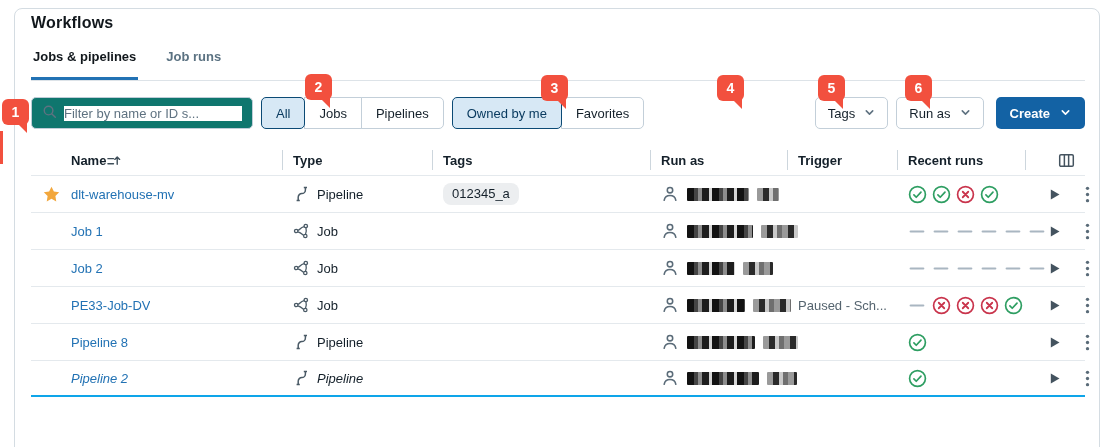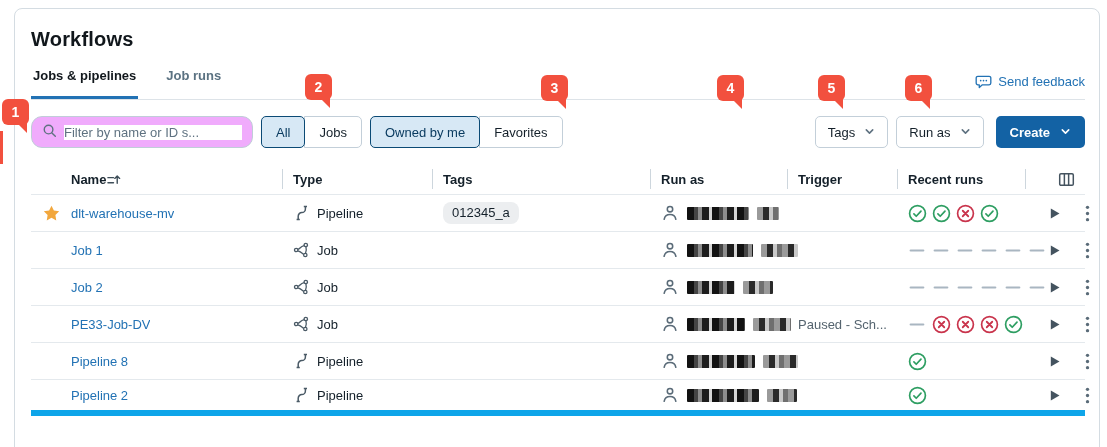--- a/index.html
+++ b/index.html
@@ -3,32 +3,32 @@
 <meta charset="utf-8">
 <style>
   * { margin:0; padding:0; box-sizing:border-box; }
   html,body { width:1107px; height:447px; overflow:hidden; background:#fff;
     font-family:"Liberation Sans","DejaVu Sans",sans-serif; font-size:13px; color:#14202A; }
   .page { position:relative; width:1107px; height:447px; }
 
   .card { position:absolute; left:14px; top:8px; width:1086px; height:470px;
     background:#fff; border:1px solid #D4DCE2; border-radius:8px; padding:0 14px 0 16px; }
 
-  .title { font-size:20px; font-weight:bold; color:#11171C; margin-top:19px; letter-spacing:.2px; }
+  .title { font-size:16px; font-weight:bold; color:#11171C; margin-top:5px; letter-spacing:.2px; }
 
   .tabbar { display:flex; align-items:flex-end; margin-top:17px; border-bottom:1px solid #DDE3E8; }
   .tab { font-weight:bold; font-size:13px; color:#5B7282; padding:0 2px 16px 2px; margin-right:26px; cursor:pointer; }
   .tab.active { color:#11171C; box-shadow:inset 0 -3px 0 var(--accent); }
   .feedback { margin-left:auto; display:flex; align-items:center; gap:6px; color:var(--accent);
     font-size:13px; text-decoration:none; padding-bottom:10px; cursor:pointer; }
   .feedback svg { display:block; }
 
   .toolbar { display:flex; align-items:center; margin-top:16px; gap:8px; }
-  .search { width:222px; height:32px; border:1px solid #C0CDD8; border-radius:11px;
-    display:flex; align-items:center; padding:0 10px; gap:7px; background:#f0abfc; }
+  .search { width:222px; height:32px; border:1px solid #C0CDD8; border-radius:5px;
+    display:flex; align-items:center; padding:0 10px; gap:7px; background:#0f766e; }
   .search input { border:none; outline:none; flex:1; font-size:13px; font-family:inherit; color:#14202A; min-width:0; }
   .search input::placeholder { color:#5F7281; }
 
   .seg { display:flex; }
   .seg-btn { height:32px; padding:0 14px; background:#fff; border:1px solid #C3CFD9; margin-left:-1px;
     font-size:13px; font-family:inherit; color:#14202A; cursor:pointer; position:relative; }
   .seg-btn:first-child { border-radius:5px 0 0 5px; margin-left:0; }
   .seg-btn:last-child { border-radius:0 5px 5px 0; }
   .seg-btn.selected { background:var(--seg-bg); border:1px solid var(--seg-border); color:#0A3B60; z-index:2; border-radius:5px; }
 
@@ -41,21 +41,21 @@
     border-radius:5px; display:flex; align-items:center; gap:10px; font-size:13px; font-weight:bold; font-family:inherit; cursor:pointer; }
   .create svg { color:#fff; }
 
   .table { margin-top:16px; }
   .tr { display:grid; grid-template-columns:40px 222px 150px 218px 137px 110px 128px minmax(0,1fr); align-items:center; }
   .thead { height:30px; }
   .th { font-weight:bold; font-size:13px; color:#14202A; display:flex; align-items:center; position:relative; height:100%; }
   .th.sep::before { content:""; position:absolute; left:-11px; top:5px; width:1px; height:20px; background:#CDD6DD; }
   .th-actions { justify-content:flex-end; padding-right:8px; }
   .row { height:37px; border-top:1px solid #E4E9ED; }
-  .row:last-child { border-bottom:6px solid #0ea5e9; }
+  .row:last-child { border-bottom:2px solid #0ea5e9;font-style:italic; }
   .cell { display:flex; align-items:center; gap:8px; min-width:0; }
   .cell-star { justify-content:center; }
   .name-link { color:var(--accent); text-decoration:none; cursor:pointer; white-space:nowrap; overflow:hidden; text-overflow:ellipsis; }
   .tag-badge { background:#ECEEF0; border-radius:8px; padding:3px 9px 4px; font-size:13px; color:#14202A; }
   .trigger-text { color:#55646F; white-space:nowrap; overflow:hidden; text-overflow:ellipsis; }
   .runs { gap:5px; }
   .runs span { display:flex; }
   .redact { height:13px; border-radius:1px; display:inline-block;
     background:repeating-linear-gradient(90deg,#121212 0 7px,#454545 7px 11px,#8d8d8d 11px 15px,#1d1d1d 15px 22px,#d6d6d6 22px 25px); }
   .redact.lite { background:repeating-linear-gradient(90deg,#9a9a9a 0 6px,#2a2a2a 6px 12px,#c9c9c9 12px 16px,#6f6f6f 16px 21px); }
@@ -73,44 +73,34 @@
 
 <div class="page">
   <div class="card">
     <h1 class="title">Workflows</h1>
 
     <div class="tabbar">
       <div id="tabs" style="display:flex;">
           <div class="tab active">Jobs &amp; pipelines</div>
           <div class="tab">Job runs</div>
         </div>
-      <a class="feedback">
-        <span id="fb-icon">
-            <svg width="17" height="15" viewBox="0 0 18 16">
-              <path d="M3 2.5 h12 a1.8 1.8 0 0 1 1.8 1.8 v5.4 a1.8 1.8 0 0 1 -1.8 1.8 h-7.2 l-3.3 2.9 v-2.9 h-1.5 a1.8 1.8 0 0 1 -1.8 -1.8 V4.3 A1.8 1.8 0 0 1 3 2.5 z" fill="none" stroke="#2272B4" stroke-width="1.4" stroke-linejoin="round"></path>
-              <circle cx="6" cy="7" r=".9" fill="#2272B4"></circle>
-              <circle cx="9" cy="7" r=".9" fill="#2272B4"></circle>
-              <circle cx="12" cy="7" r=".9" fill="#2272B4"></circle>
-            </svg>
-          </span>
-        <span>Send feedback</span>
-      </a>
     </div>
 
     <div class="toolbar">
       <label class="search">
         <span id="search-icon"><svg width="15" height="15" viewBox="0 0 16 16">
               <circle cx="7" cy="7" r="4.6" fill="none" stroke="#5F7281" stroke-width="1.5"></circle>
               <line x1="10.6" y1="10.6" x2="14.2" y2="14.2" stroke="#5F7281" stroke-width="1.5" stroke-linecap="round"></line>
             </svg></span>
         <input placeholder="Filter by name or ID s..." style="">
       </label>
       <div class="seg" id="seg-type">
           <button class="seg-btn selected">All</button>
           <button class="seg-btn">Jobs</button>
+          <button class="seg-btn">Pipelines</button>
         </div>
       <div class="seg" id="seg-owner">
           <button class="seg-btn selected">Owned by me</button>
           <button class="seg-btn">Favorites</button>
         </div>
       <div class="right-controls">
         <button class="dd dd-tags">
           <span>Tags</span>
           <span class="chev"><svg width="11" height="11" viewBox="0 0 12 12">
                 <path d="M2.5 4.2 L6 7.8 L9.5 4.2" fill="none" stroke="currentColor" stroke-width="1.7" stroke-linecap="round" stroke-linejoin="round"></path>

